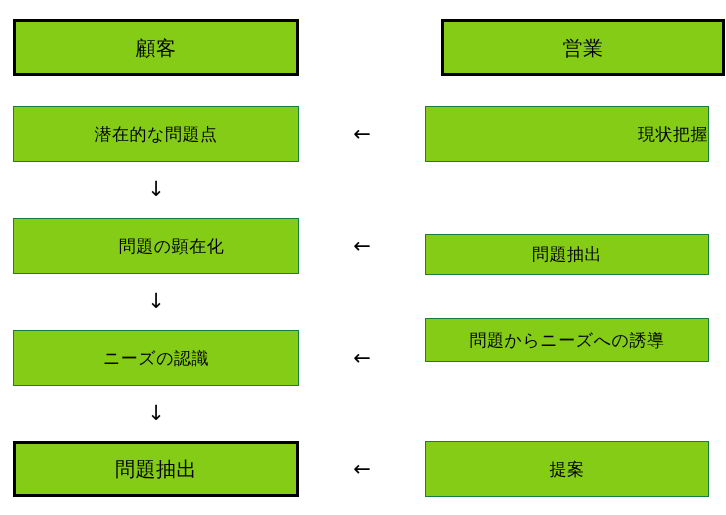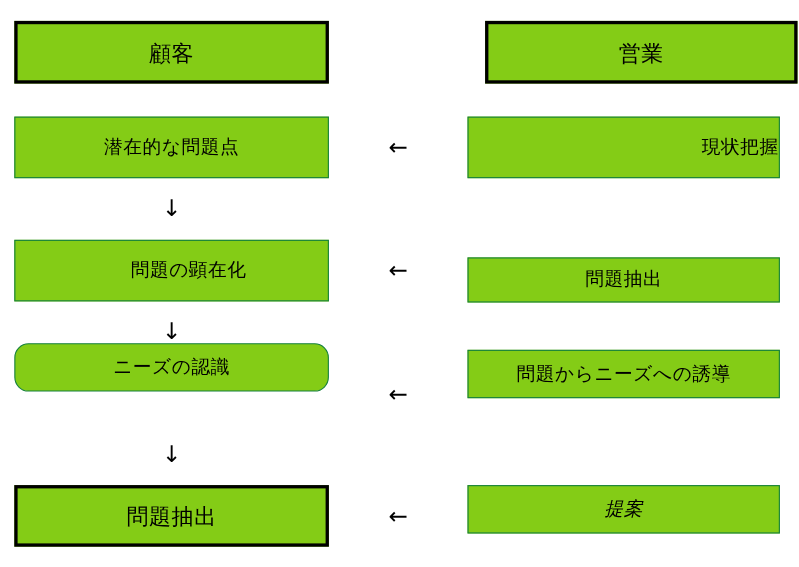--- a/index.html
+++ b/index.html
@@ -99,35 +99,35 @@
   </div>
 
   <div class="connector arrow-left" style="left:338px; top:232px; width:48px; height:28px;">←</div>
 
   <div class="node thin size-normal col-right" style="top:234px; height:41px;">
     <span class="label">問題抽出</span>
   </div>
 
   <div class="connector arrow-down" style="left:132px; top:286px; width:48px; height:30px;">↓</div>
 
-  <div class="node thin size-normal col-left" style="top:312px; height:44px;border-radius:13px;">
+  <div class="node thin size-normal col-left" style="top:330px; height:56px;">
     <span class="label">ニーズの認識</span>
   </div>
 
   <div class="connector arrow-left" style="left:338px; top:344px; width:48px; height:28px;">←</div>
 
   <div class="node thin size-normal col-right" style="top:318px; height:44px;">
     <span class="label">問題からニーズへの誘導</span>
   </div>
 
   <div class="connector arrow-down" style="left:132px; top:398px; width:48px; height:30px;">↓</div>
 
   <div class="node thick size-large col-left" style="top:441px; height:56px;">
     <span class="label">問題抽出</span>
   </div>
 
   <div class="connector arrow-left" style="left:338px; top:455px; width:48px; height:28px;">←</div>
 
-  <div class="node thin size-normal col-right" style="top:441px; height:44px;font-style:italic;">
+  <div class="node thin size-normal col-right" style="top:441px; height:56px;">
     <span class="label">提案</span>
   </div>
 
 </div>
 
 </body></html>

